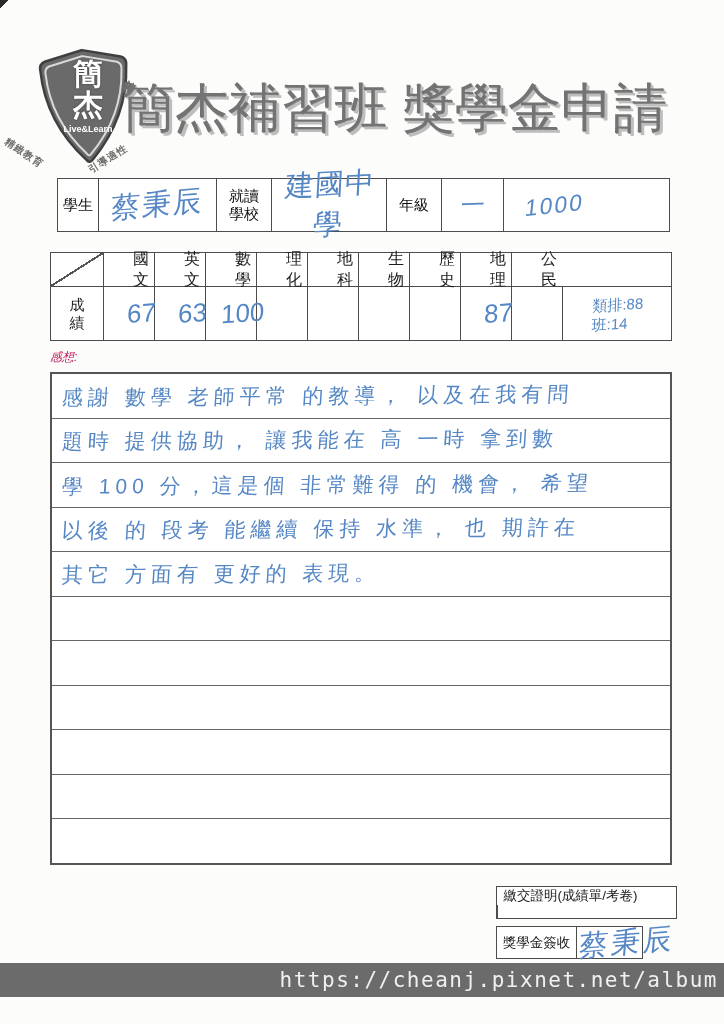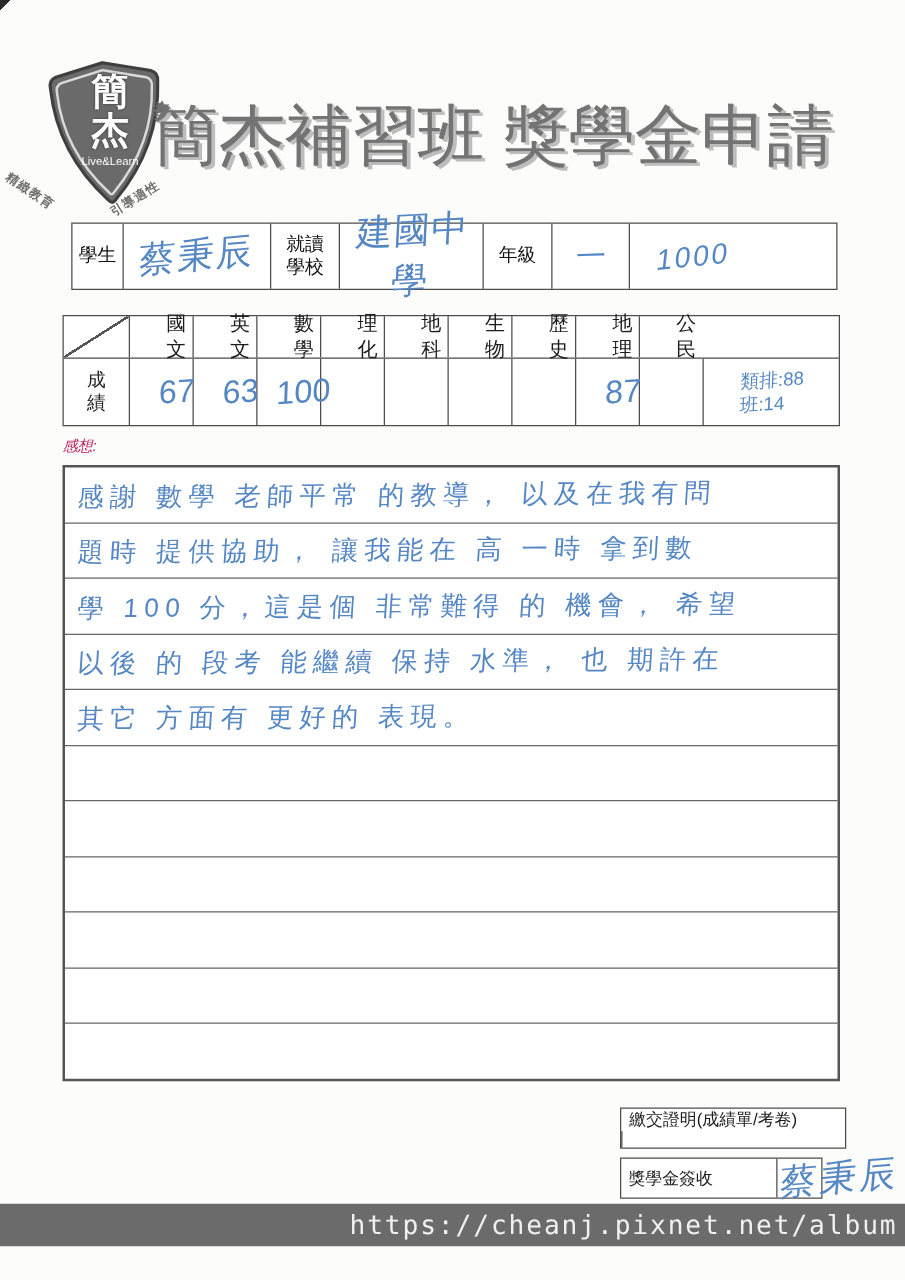--- a/index.html
+++ b/index.html
@@ -16,21 +16,21 @@
   
   .corner-artifact{position:absolute;left:0;top:0;width:10px;height:14px;
     background:linear-gradient(135deg,#2a2a2a 35%,transparent 36%);}
   
   .logo{position:absolute;left:28px;top:44px;width:120px;height:130px;}
   .shield{position:absolute;left:8px;top:4px;width:100px;height:118px;transform:rotate(-4deg);}
   .shield-cn{position:absolute;left:50%;top:14px;transform:translateX(-50%);
     color:#fff;font-weight:bold;font-size:30px;line-height:31px;text-align:center;width:40px;
     text-shadow:0 0 2px #333;}
   .shield-en{position:absolute;left:50%;top:80px;transform:translateX(-50%);
-    color:#fff;font-weight:normal;font-size:9px;white-space:nowrap;}
+    color:#fff;font-weight:bold;font-size:9px;white-space:nowrap;}
   .logo-rot{position:absolute;color:#6e6e6e;font-size:10px;font-weight:bold;
     white-space:nowrap;letter-spacing:1px;}
   .rot-tr{left:96px;top:28px;writing-mode:vertical-rl;transform:rotate(14deg);}
   .rot-br{left:58px;top:108px;transform:rotate(-32deg);}
   .rot-bl{left:-26px;top:102px;transform:rotate(34deg);}
   .title{
     position:absolute;left:122px;top:60px;width:590px;
     font-size:53px;font-weight:normal;letter-spacing:0;white-space:nowrap;
     color:#737373;text-shadow:3px 3px 0 #bdbdbd,1px 1px 0 #9a9a9a;margin-top:13px;
   }
@@ -70,22 +70,22 @@
   .c-row:last-child{border-bottom:none;}
   .c-text{font-size:21px;letter-spacing:5px;white-space:nowrap;
     transform:rotate(-0.4deg) skewX(-4deg);color:var(--ink);}
   
   .procedure{position:absolute;left:55px;top:884px;font-size:15px;line-height:24px;color:#111;}
   .procedure .item{font-size:14.5px;padding-left:4px;}
   .proof-box{position:absolute;left:496px;top:886px;width:181px;height:33px;
     display:flex;border:1.6px solid var(--line);background:#fff;flex-direction:column;}
   .proof-label{width:147px;font-size:13.5px;}
   .proof-empty{flex:1;}
-  .receipt-box{position:absolute;left:496px;top:926px;width:162px;height:33px;
-    display:flex;border:1.6px solid var(--line);background:#fff;gap:45px;}
+  .receipt-box{position:absolute;left:496px;top:926px;width:147px;height:33px;
+    display:flex;border:1.6px solid var(--line);background:#fff;}
   .receipt-label{width:79px;font-size:13.5px;}
   .receipt-sign-cell{flex:1;position:relative;overflow:visible;}
   .hw-sign{position:absolute;left:2px;top:-4px;font-size:29px;white-space:nowrap;
     transform:rotate(-5deg) skewX(-10deg);letter-spacing:3px;color:var(--ink);}
   
   .wm-bar{position:absolute;left:0;top:963px;width:724px;height:34px;
     display:flex;align-items:center;justify-content:flex-end;padding-right:6px;}
   .wm-text{font-family:"DejaVu Sans Mono","Liberation Mono",monospace;
     font-size:21px;letter-spacing:1.5px;color:#f0f0f0;}
 </style>

